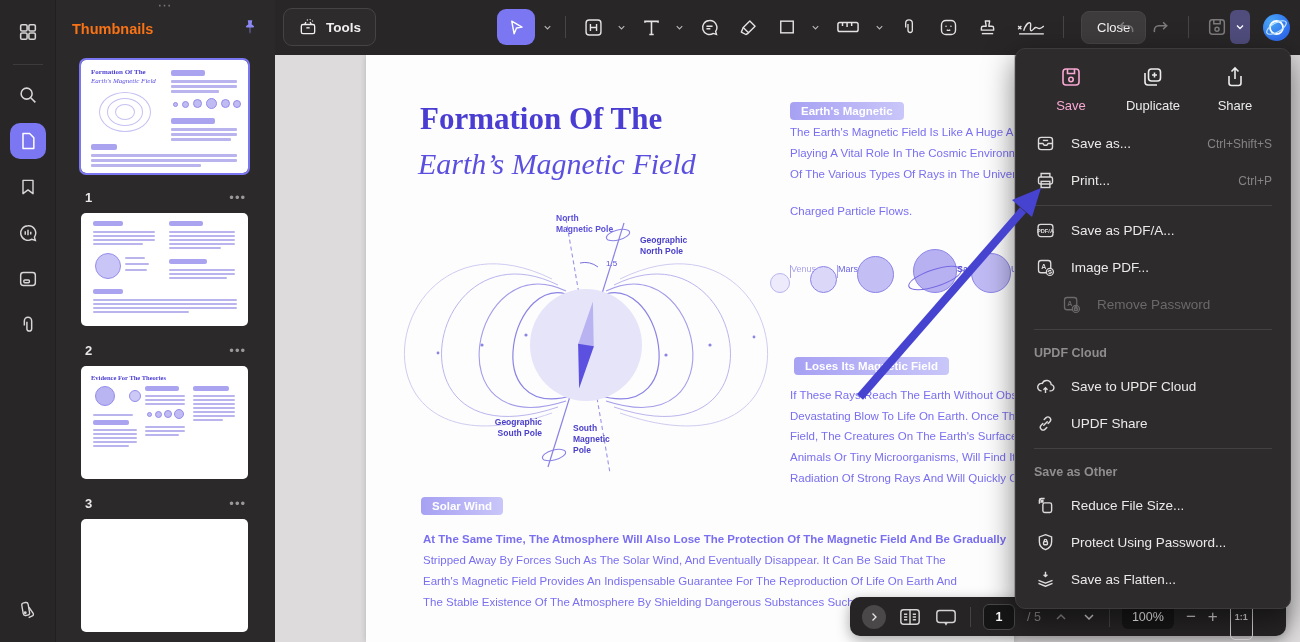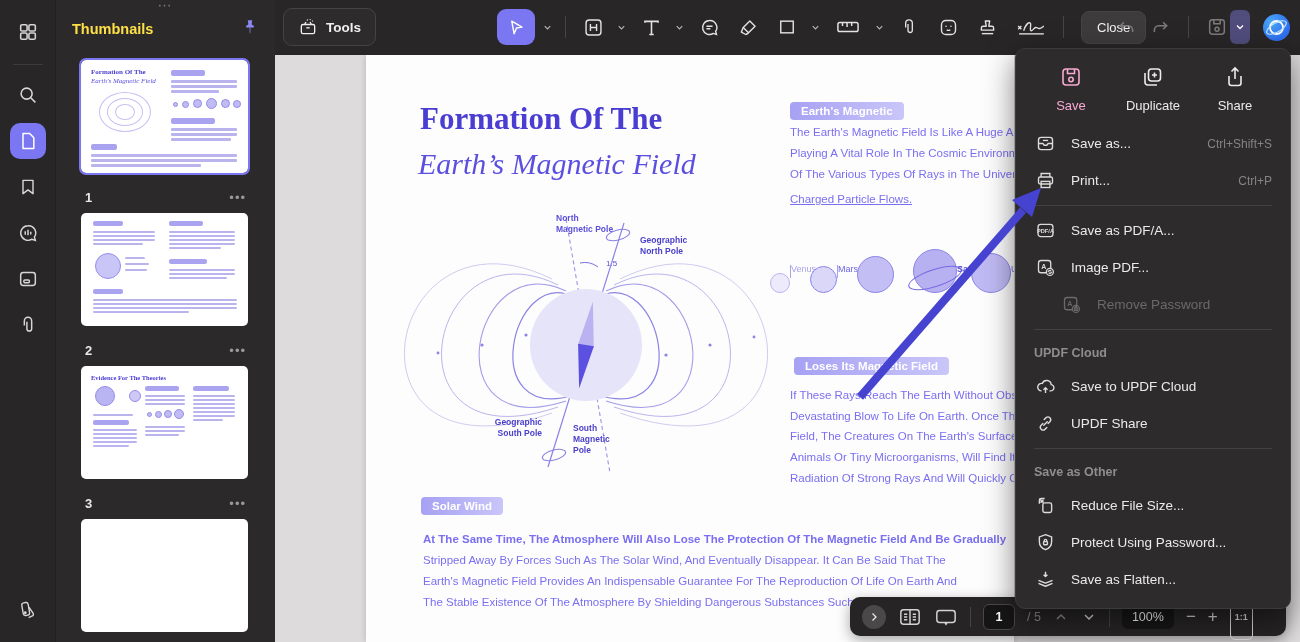--- a/index.html
+++ b/index.html
@@ -17,21 +17,21 @@
   .rail-spacer { flex:1; }
   .rail svg { display:block; }
 
   
   .panel { width:219px; background:#2b2929; flex:none; position:relative; z-index:4;
     display:flex; flex-direction:column; }
   .panel-handle { text-align:center; color:#7a7878; font-size:14px; letter-spacing:2px;
     line-height:10px; height:14px; cursor:grab; }
   .panel-head { display:flex; align-items:center; justify-content:space-between;
     padding:4px 16px 10px 16px; }
-  .panel-title { color:#fde047; font-weight:bold; font-size:14.5px; }
+  .panel-title { color:#f97316; font-weight:bold; font-size:14.5px; }
   .thumb-list { flex:1; overflow:hidden; padding:10px 0 0 25px; }
   .thumb-card { width:167px; height:113px; background:#ffffff; border-radius:5px;
     position:relative; overflow:hidden; cursor:pointer; }
   .thumb-card.selected { outline:2px solid #7b76f1; outline-offset:0; }
   .thumb-meta { width:167px; display:flex; justify-content:space-between; align-items:center;
     padding:9px 2px 0 4px; height:40px; }
   .thumb-num { color:#e9e7e7; font-size:13px; font-weight:bold; }
   .thumb-more { color:#9a9898; font-size:13px; letter-spacing:1px; cursor:pointer; }
   .bar { position:absolute; background:#b9b4ee; border-radius:1px; }
   .badge-bar { position:absolute; background:#a9a3f0; border-radius:2px; }
@@ -498,21 +498,21 @@
       <div class="diagram-label" style="left:116px; top:362px; color:#4a3fc9; text-align:right; width:60px;">Geographic
 South Pole</div>
       <div class="diagram-label" style="left:207px; top:368px; color:#4a3fc9;">South
 Magnetic
 Pole</div>
 
       <div class="doc-badge" style="left:424px; top:47px;">Earth's Magnetic</div>
       <div class="doc-line" style="left:424px; top:71px;">The Earth's Magnetic Field Is Like A Huge And Invisible Protective Shield,</div>
       <div class="doc-line" style="left:424px; top:92px;">Playing A Vital Role In The Cosmic Environment. It Effectively Blocks Most</div>
       <div class="doc-line" style="left:424px; top:113px;">Of The Various Types Of Rays in The Universe, Such As Solar Wind And</div>
-      <div class="doc-line" style="left:424px; top:138px;text-decoration:underline;">Charged Particle Flows.</div>
+      <div class="doc-line" style="left:424px; top:150px;">Charged Particle Flows.</div>
 
       <div class="planet" style="left:404px; top:190px;">
         <div class="planet-circle-wrap">
             <div class="planet-circle" style="width:20px; height:20px; background:#eceafb; border-color:#b9b4ee;"></div>
           </div>
         <div class="planet-tick"></div>
         <div class="planet-name" style="color:#a8a3e8;">Venus</div>
       </div>
       <div class="planet" style="left:444px; top:190px;">
         <div class="planet-circle-wrap">

